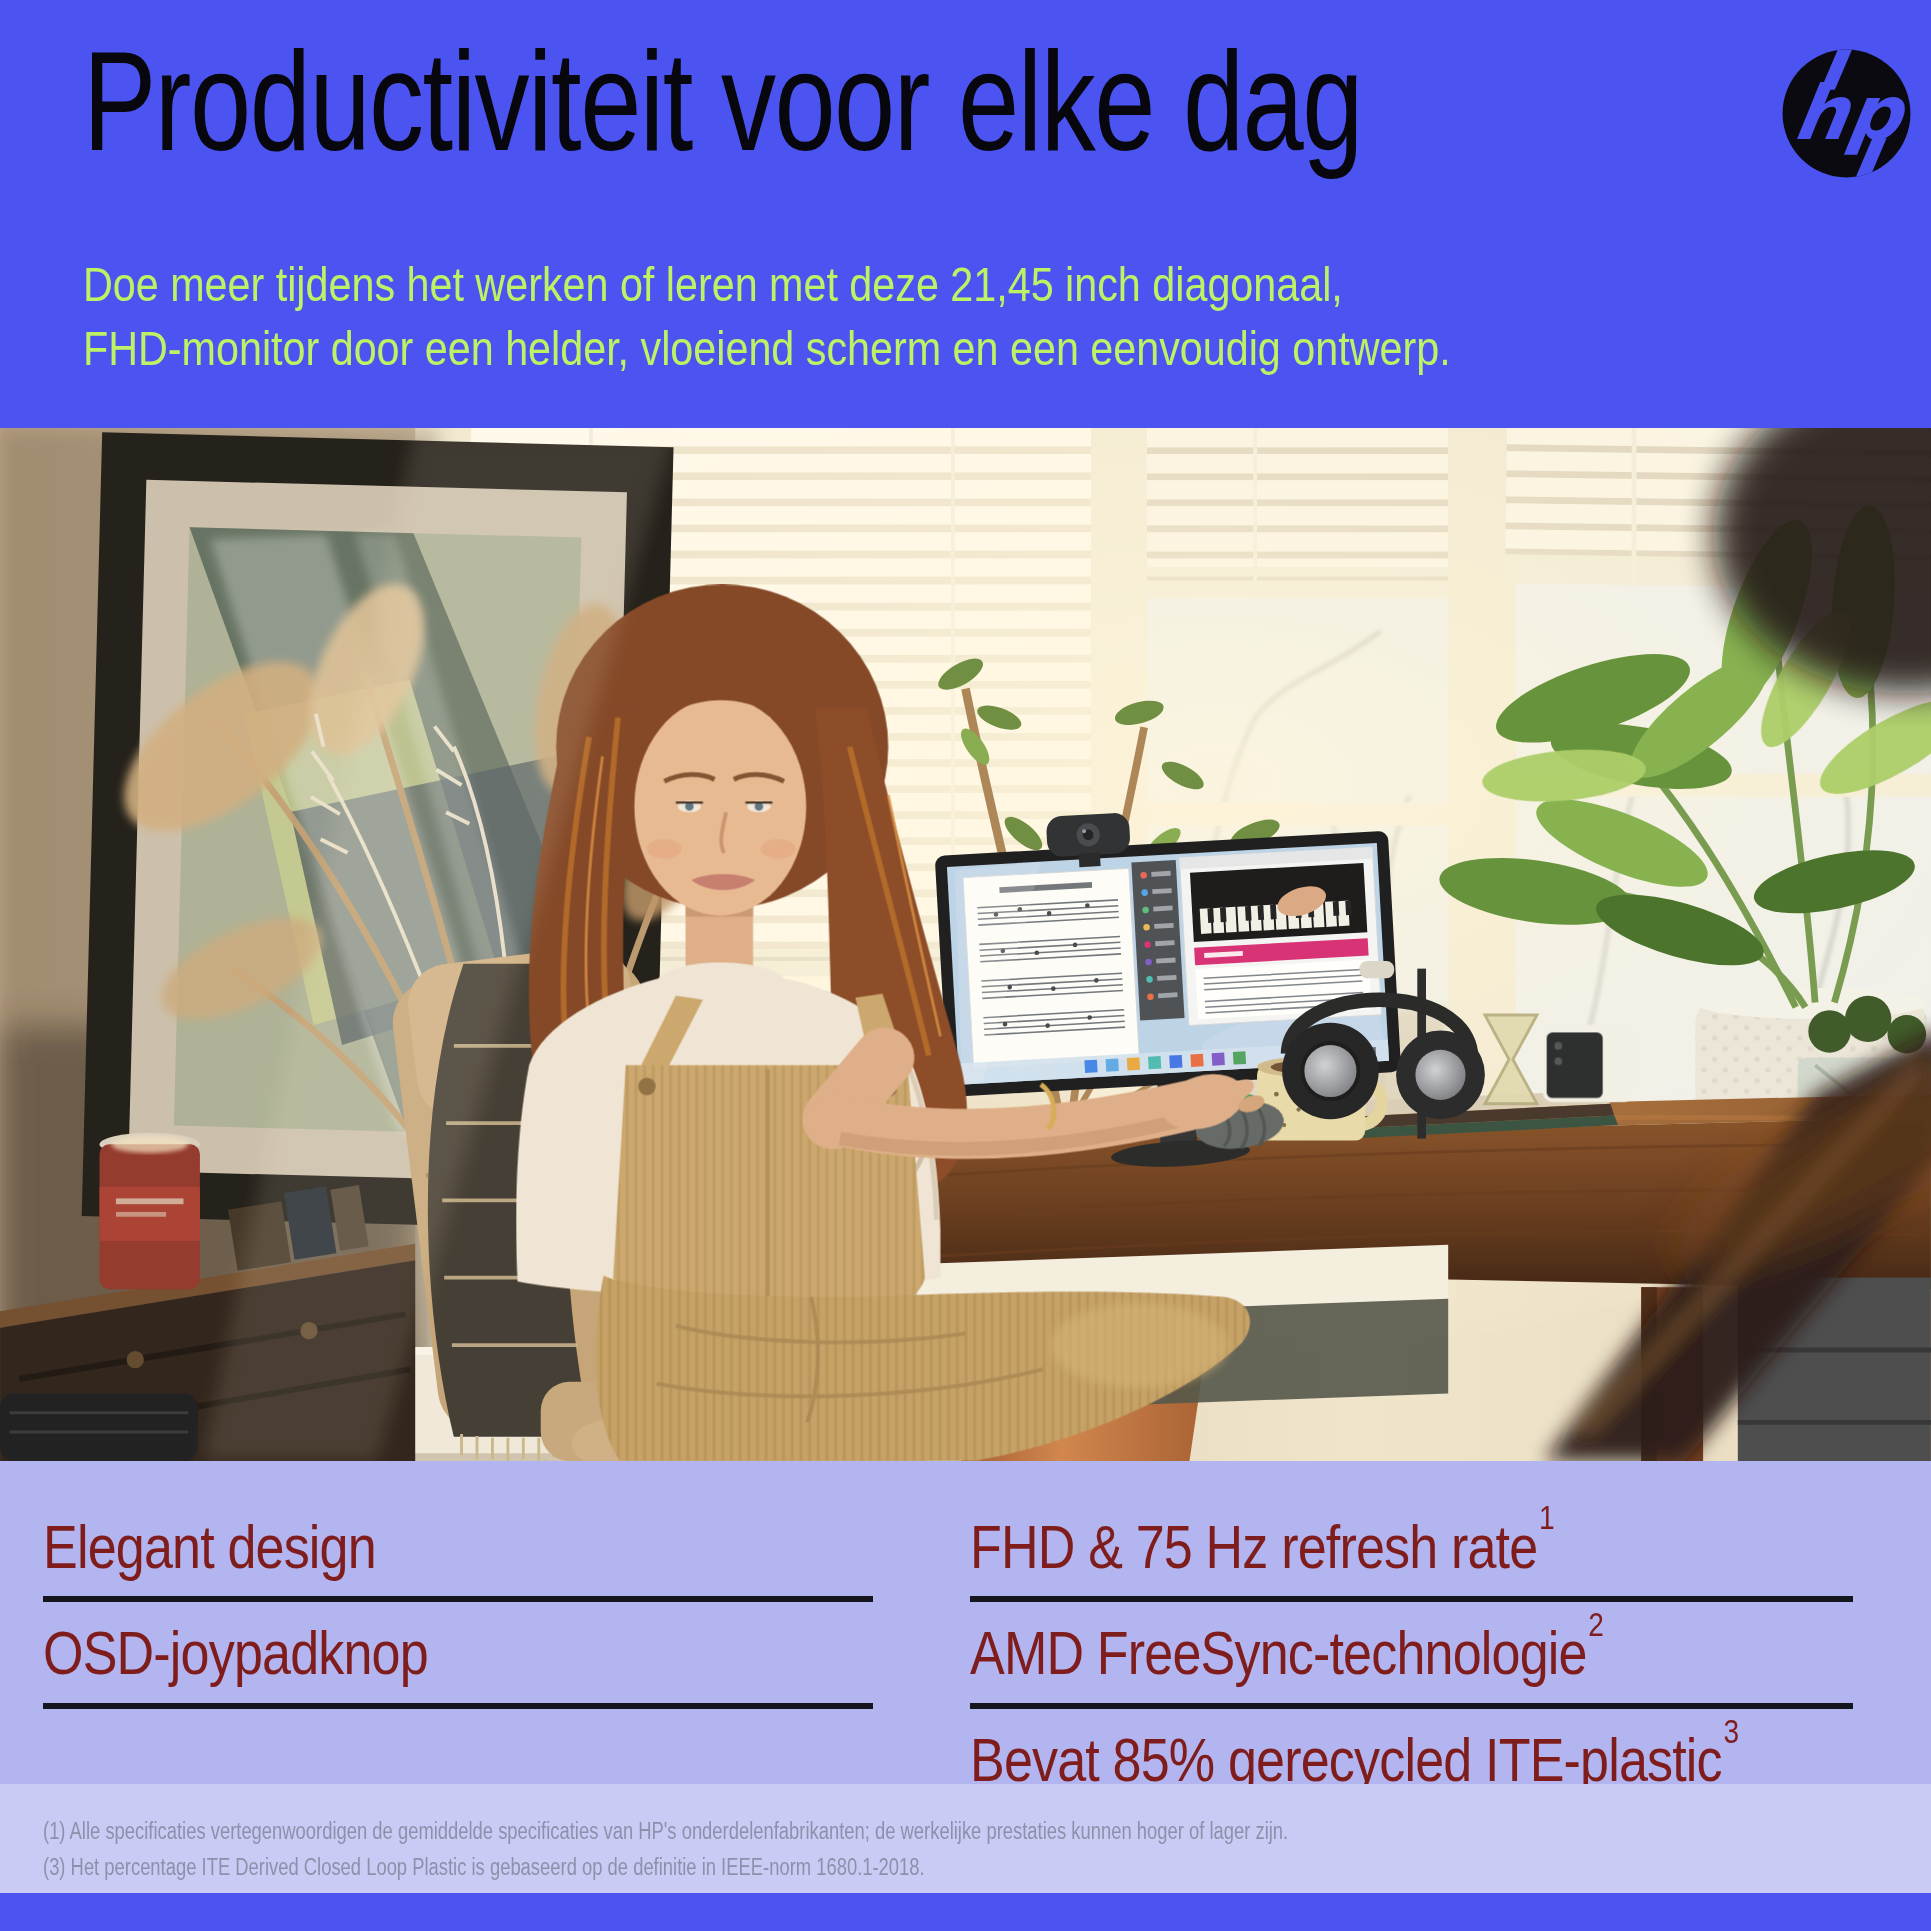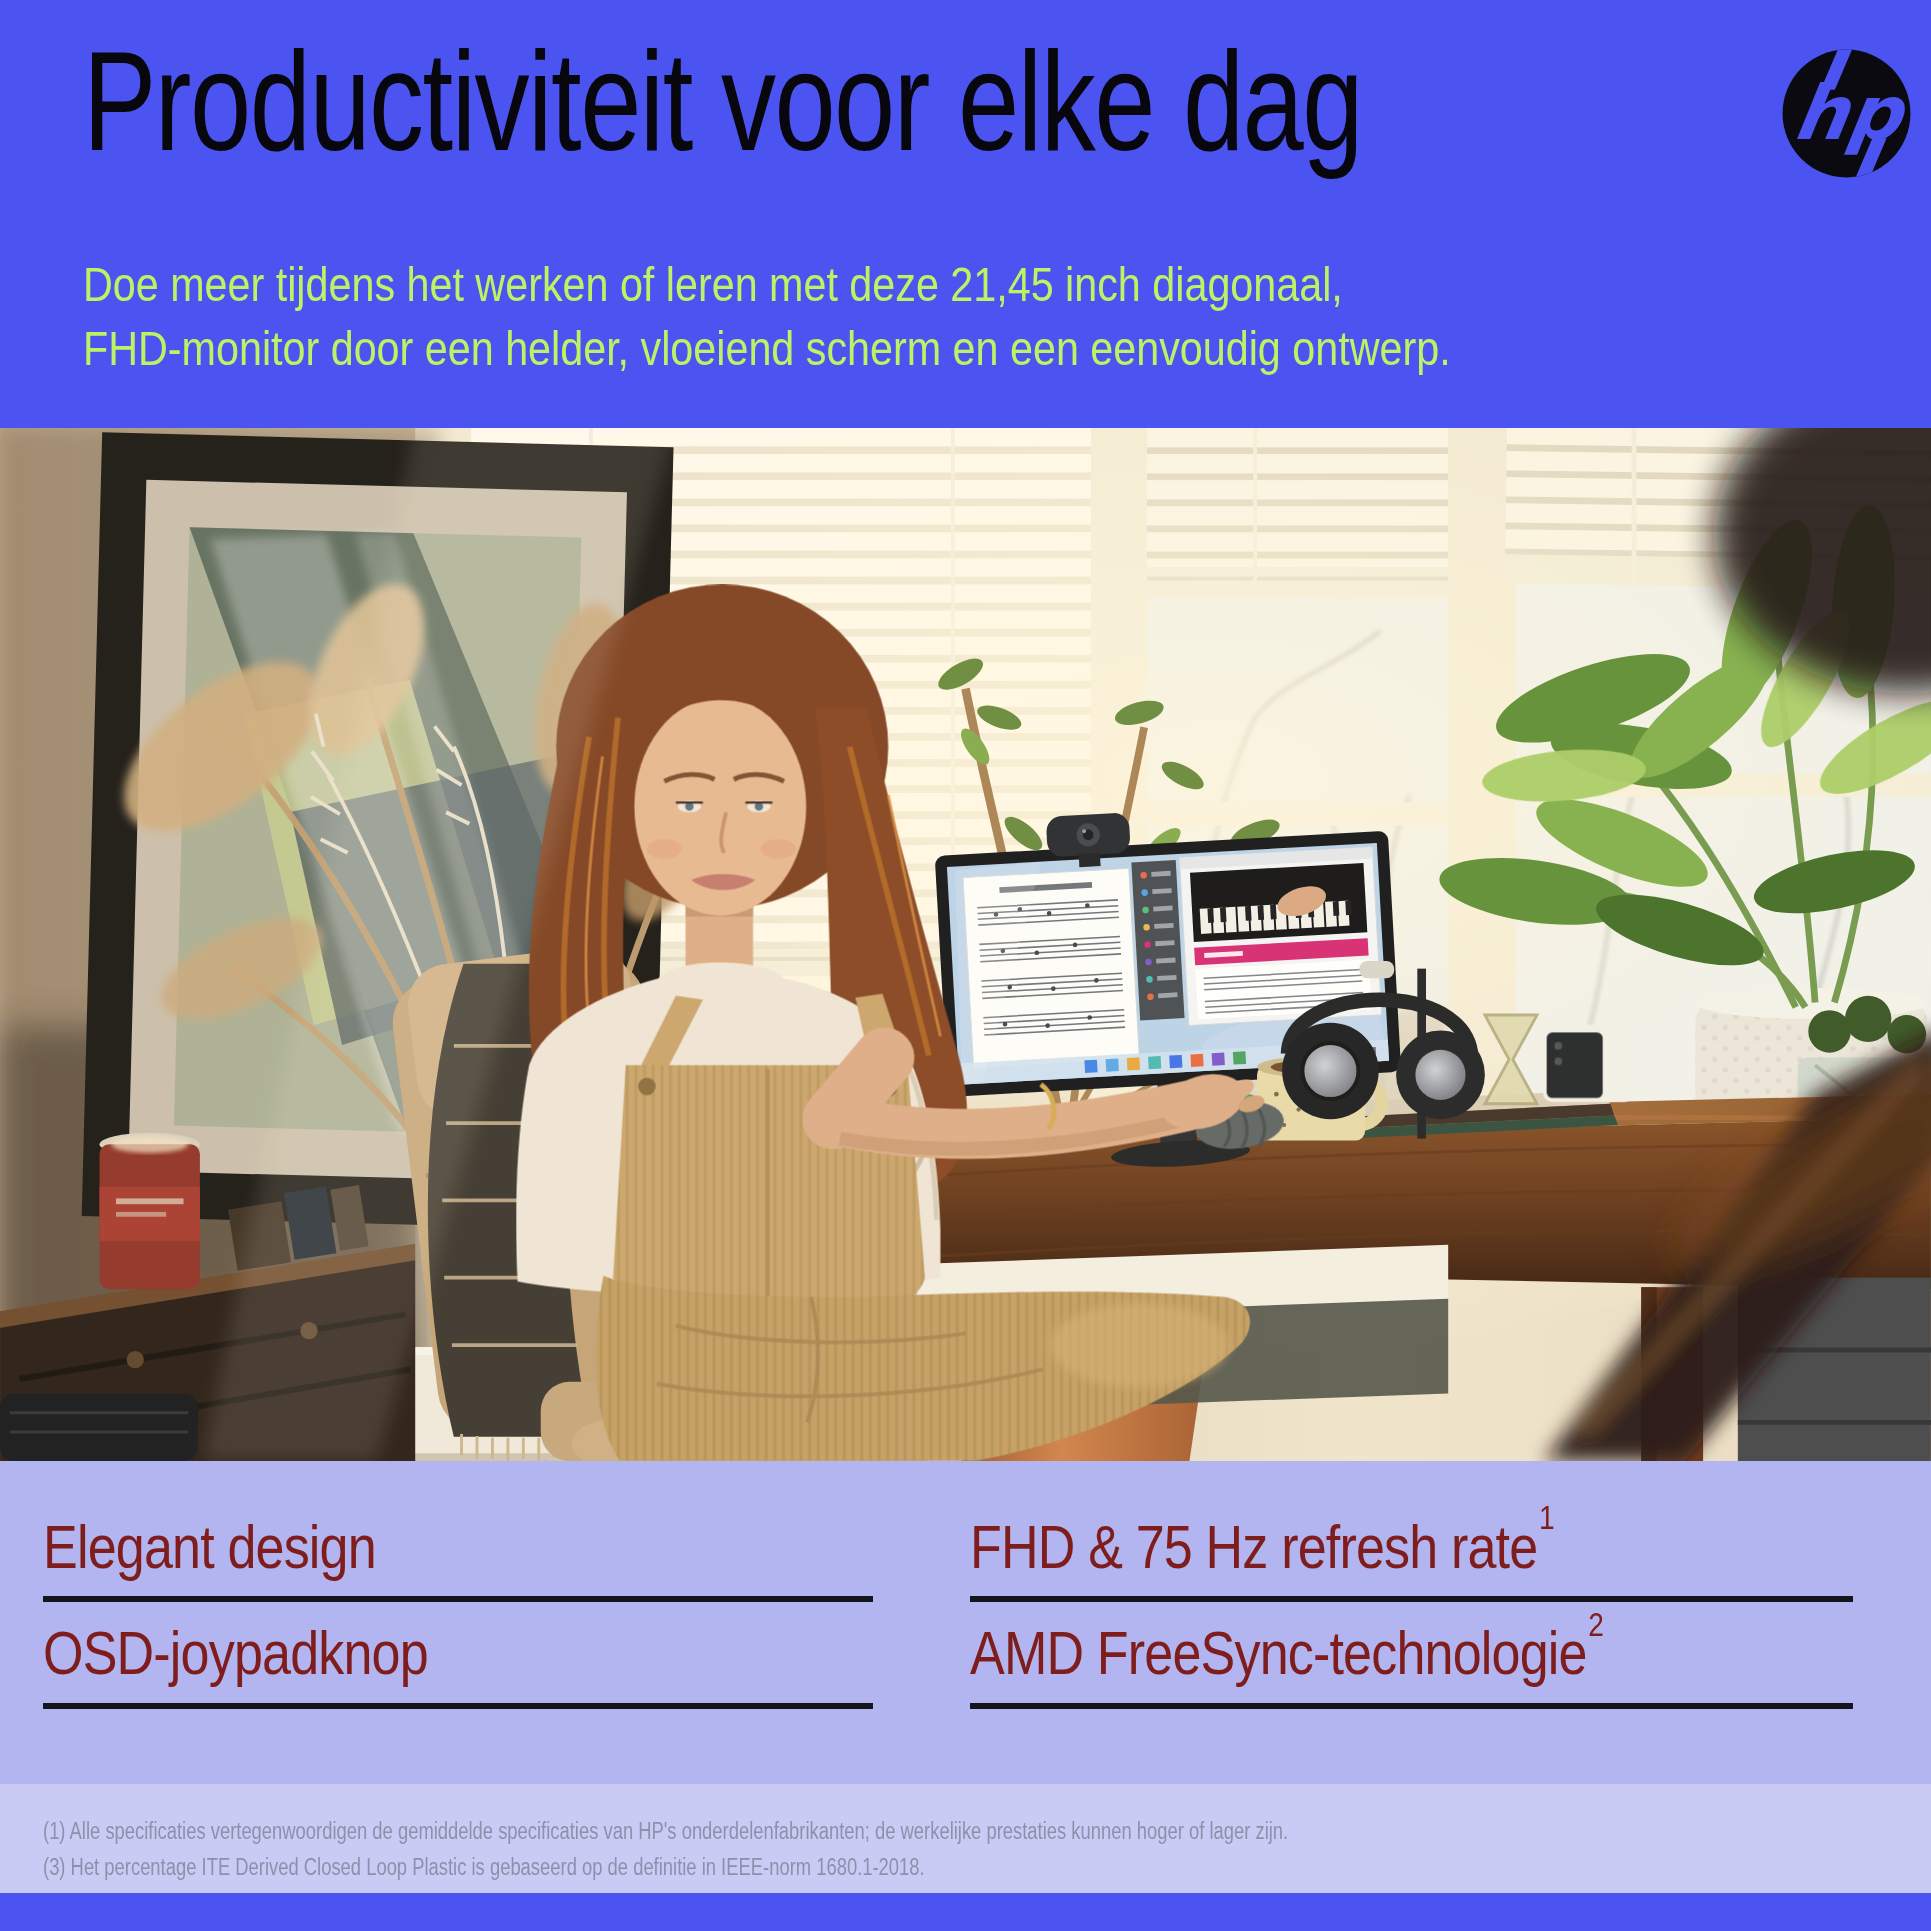--- a/index.html
+++ b/index.html
@@ -635,20 +635,23 @@
     </div>
     <div class="feat-col right">
       <div class="feat-item">
           <span class="tscale3"><span>FHD &amp; 75 Hz refresh rate</span><sup>1</sup></span>
         </div>
       <hr class="feat-div">
       <div class="feat-item">
           <span class="tscale3"><span>AMD FreeSync-technologie</span><sup>2</sup></span>
         </div>
       <hr class="feat-div">
+      <div class="feat-item">
+          <span class="tscale3"><span>Bevat 85% gerecycled ITE-plastic</span><sup>3</sup></span>
+        </div>
     </div>
   </div>
 
   <div class="footnotes">
     <div class="footnotes-inner">
       <p><span class="tscale4">(1) Alle specificaties vertegenwoordigen de gemiddelde specificaties van HP's onderdelenfabrikanten; de werkelijke prestaties kunnen hoger of lager zijn.</span></p>
       <p><span class="tscale4">(3) Het percentage ITE Derived Closed Loop Plastic is gebaseerd op de definitie in IEEE-norm 1680.1-2018.</span></p>
     </div>
   </div>
 

